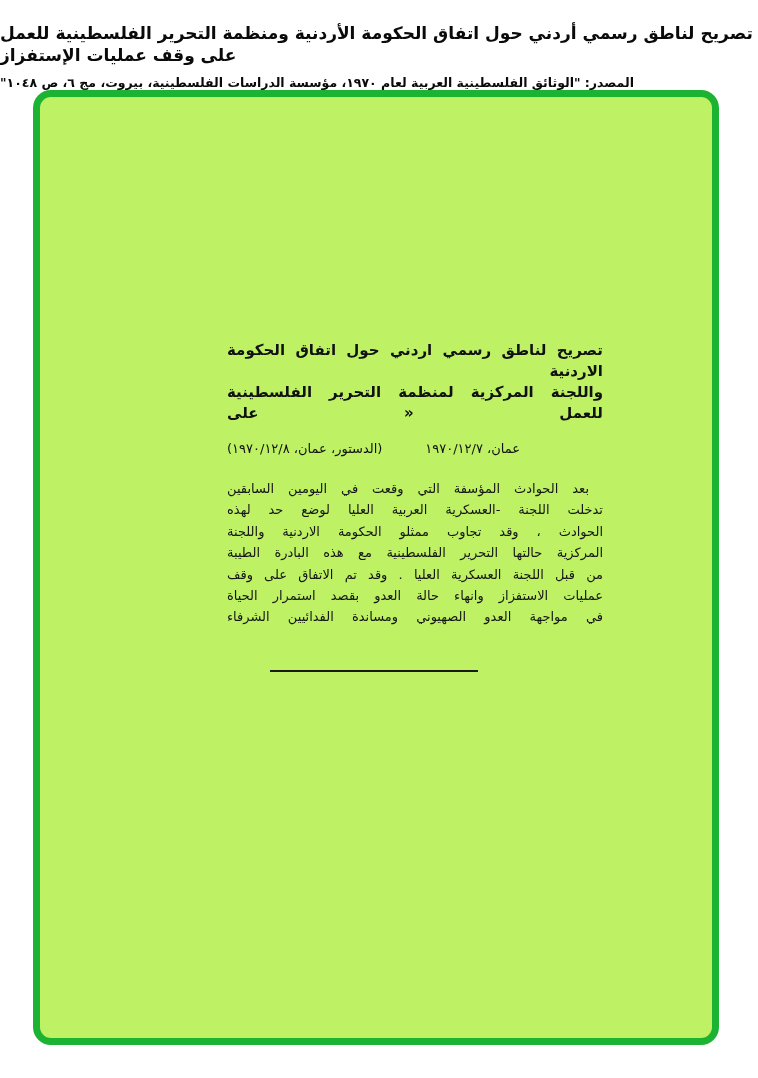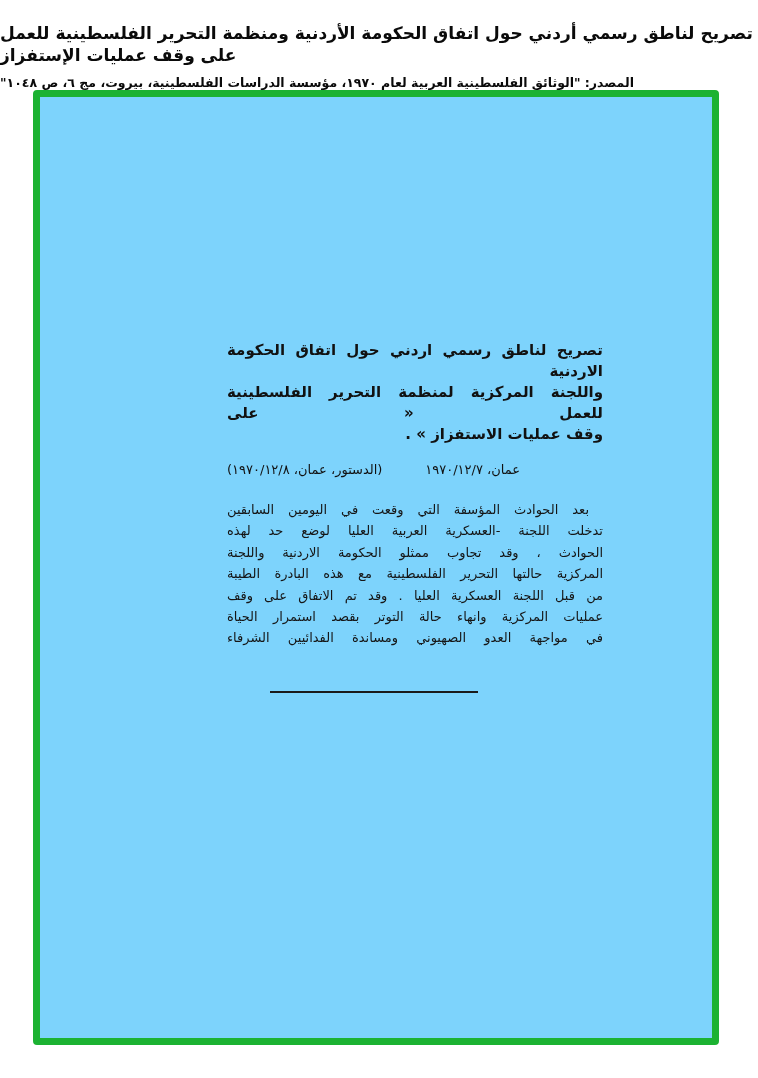--- a/index.html
+++ b/index.html
@@ -11,22 +11,22 @@
     position:absolute;top:22px;left:0;right:0;text-align:left;direction:rtl;
   }
   .hdr-title{
     font-size:17px;font-weight:bold;line-height:22px;color:#0a0a0a;
   }
   .hdr-source{
     font-size:12.5px;font-weight:bold;margin-top:9px;color:#0a0a0a;
   }
   .frame{
     position:absolute;left:33px;top:90px;width:686px;height:955px;
-    box-sizing:border-box;border:7px solid #1cb232;border-radius:4px;
-    background:#7dd3fc;
+    box-sizing:border-box;border:7px solid #1cb232;border-radius:18px;
+    background:#bef264;
   }
   .doc{
     position:absolute;top:243px;right:109px;width:376px;direction:rtl;
   }
   .doc-title{
     font-weight:bold;font-size:15px;line-height:21px;color:#111;
   }
   .jl{text-align:justify;text-align-last:justify;}
   .rl{text-align:right;}
   .dateline{
@@ -49,34 +49,33 @@
   <div class="hdr-title">تصريح لناطق رسمي أردني حول اتفاق الحكومة الأردنية ومنظمة التحرير الفلسطينية للعمل على وقف عمليات الإستفزاز</div>
   <div class="hdr-source">المصدر: "الوثائق الفلسطينية العربية لعام ١٩٧٠، مؤسسة الدراسات الفلسطينية، بيروت، مج ٦، ص ١٠٤٨"</div>
 </div>
 
 <div class="frame">
   <div class="doc">
 
     <div class="doc-title">
       <div class="jl">تصريح لناطق رسمي اردني حول اتفاق الحكومة الاردنية</div>
       <div class="jl">واللجنة المركزية لمنظمة التحرير الفلسطينية للعمل « على</div>
-      <div class="rl">وقف عمليات الاستفزاز » .</div>
     </div>
 
     <div class="dateline">
       <span>عمان، ١٩٧٠/١٢/٧</span>
       <span>(الدستور، عمان، ١٩٧٠/١٢/٨)</span>
     </div>
 
     <div class="doc-body">
       <div class="jl indent">بعد الحوادث المؤسفة التي وقعت في اليومين السابقين</div>
       <div class="jl">تدخلت اللجنة -العسكرية العربية العليا لوضع حد لهذه</div>
       <div class="jl">الحوادث ، وقد تجاوب ممثلو الحكومة الاردنية واللجنة</div>
       <div class="jl">المركزية حالتها التحرير الفلسطينية مع هذه البادرة الطيبة</div>
       <div class="jl">من قبل اللجنة العسكرية العليا . وقد تم الاتفاق على وقف</div>
-      <div class="jl">عمليات المركزية وانهاء حالة التوتر بقصد استمرار الحياة</div>
+      <div class="jl">عمليات الاستفزاز وانهاء حالة العدو بقصد استمرار الحياة</div>
       <div class="jl">في مواجهة العدو الصهيوني ومساندة الفدائيين الشرفاء</div>
     </div>
 
     <div class="rule"></div>
 
   </div>
 </div>
 
 </body></html>

